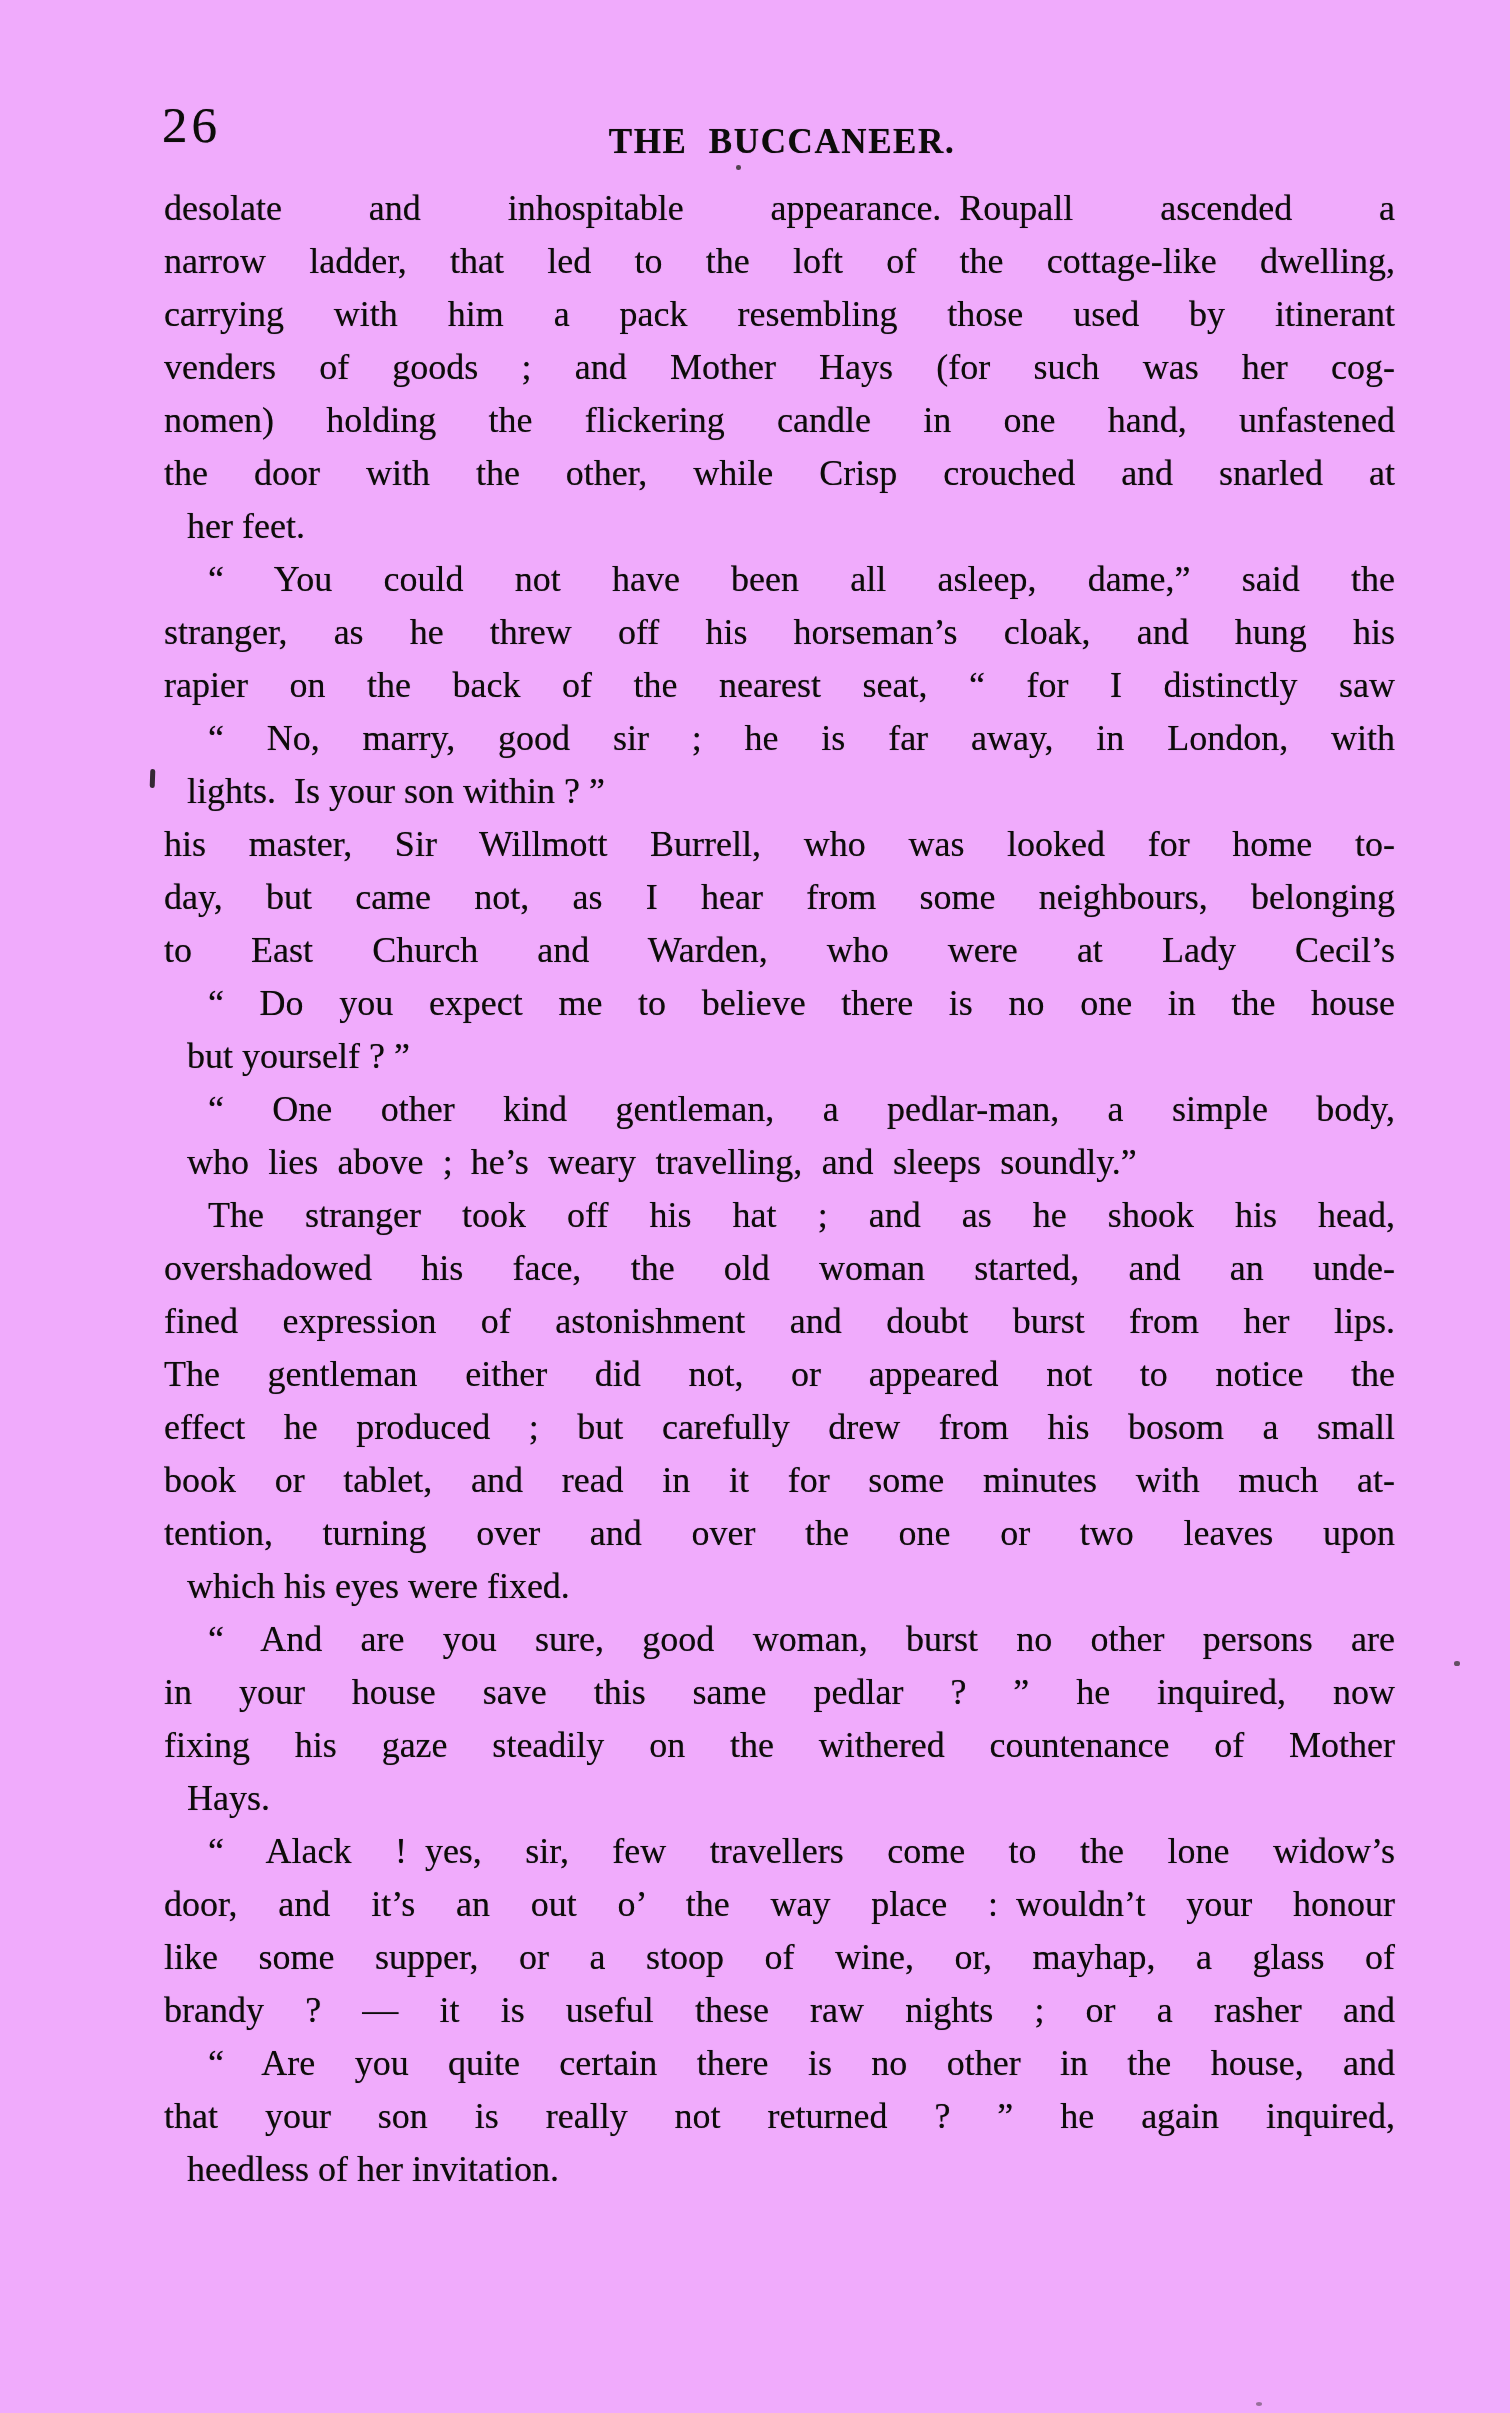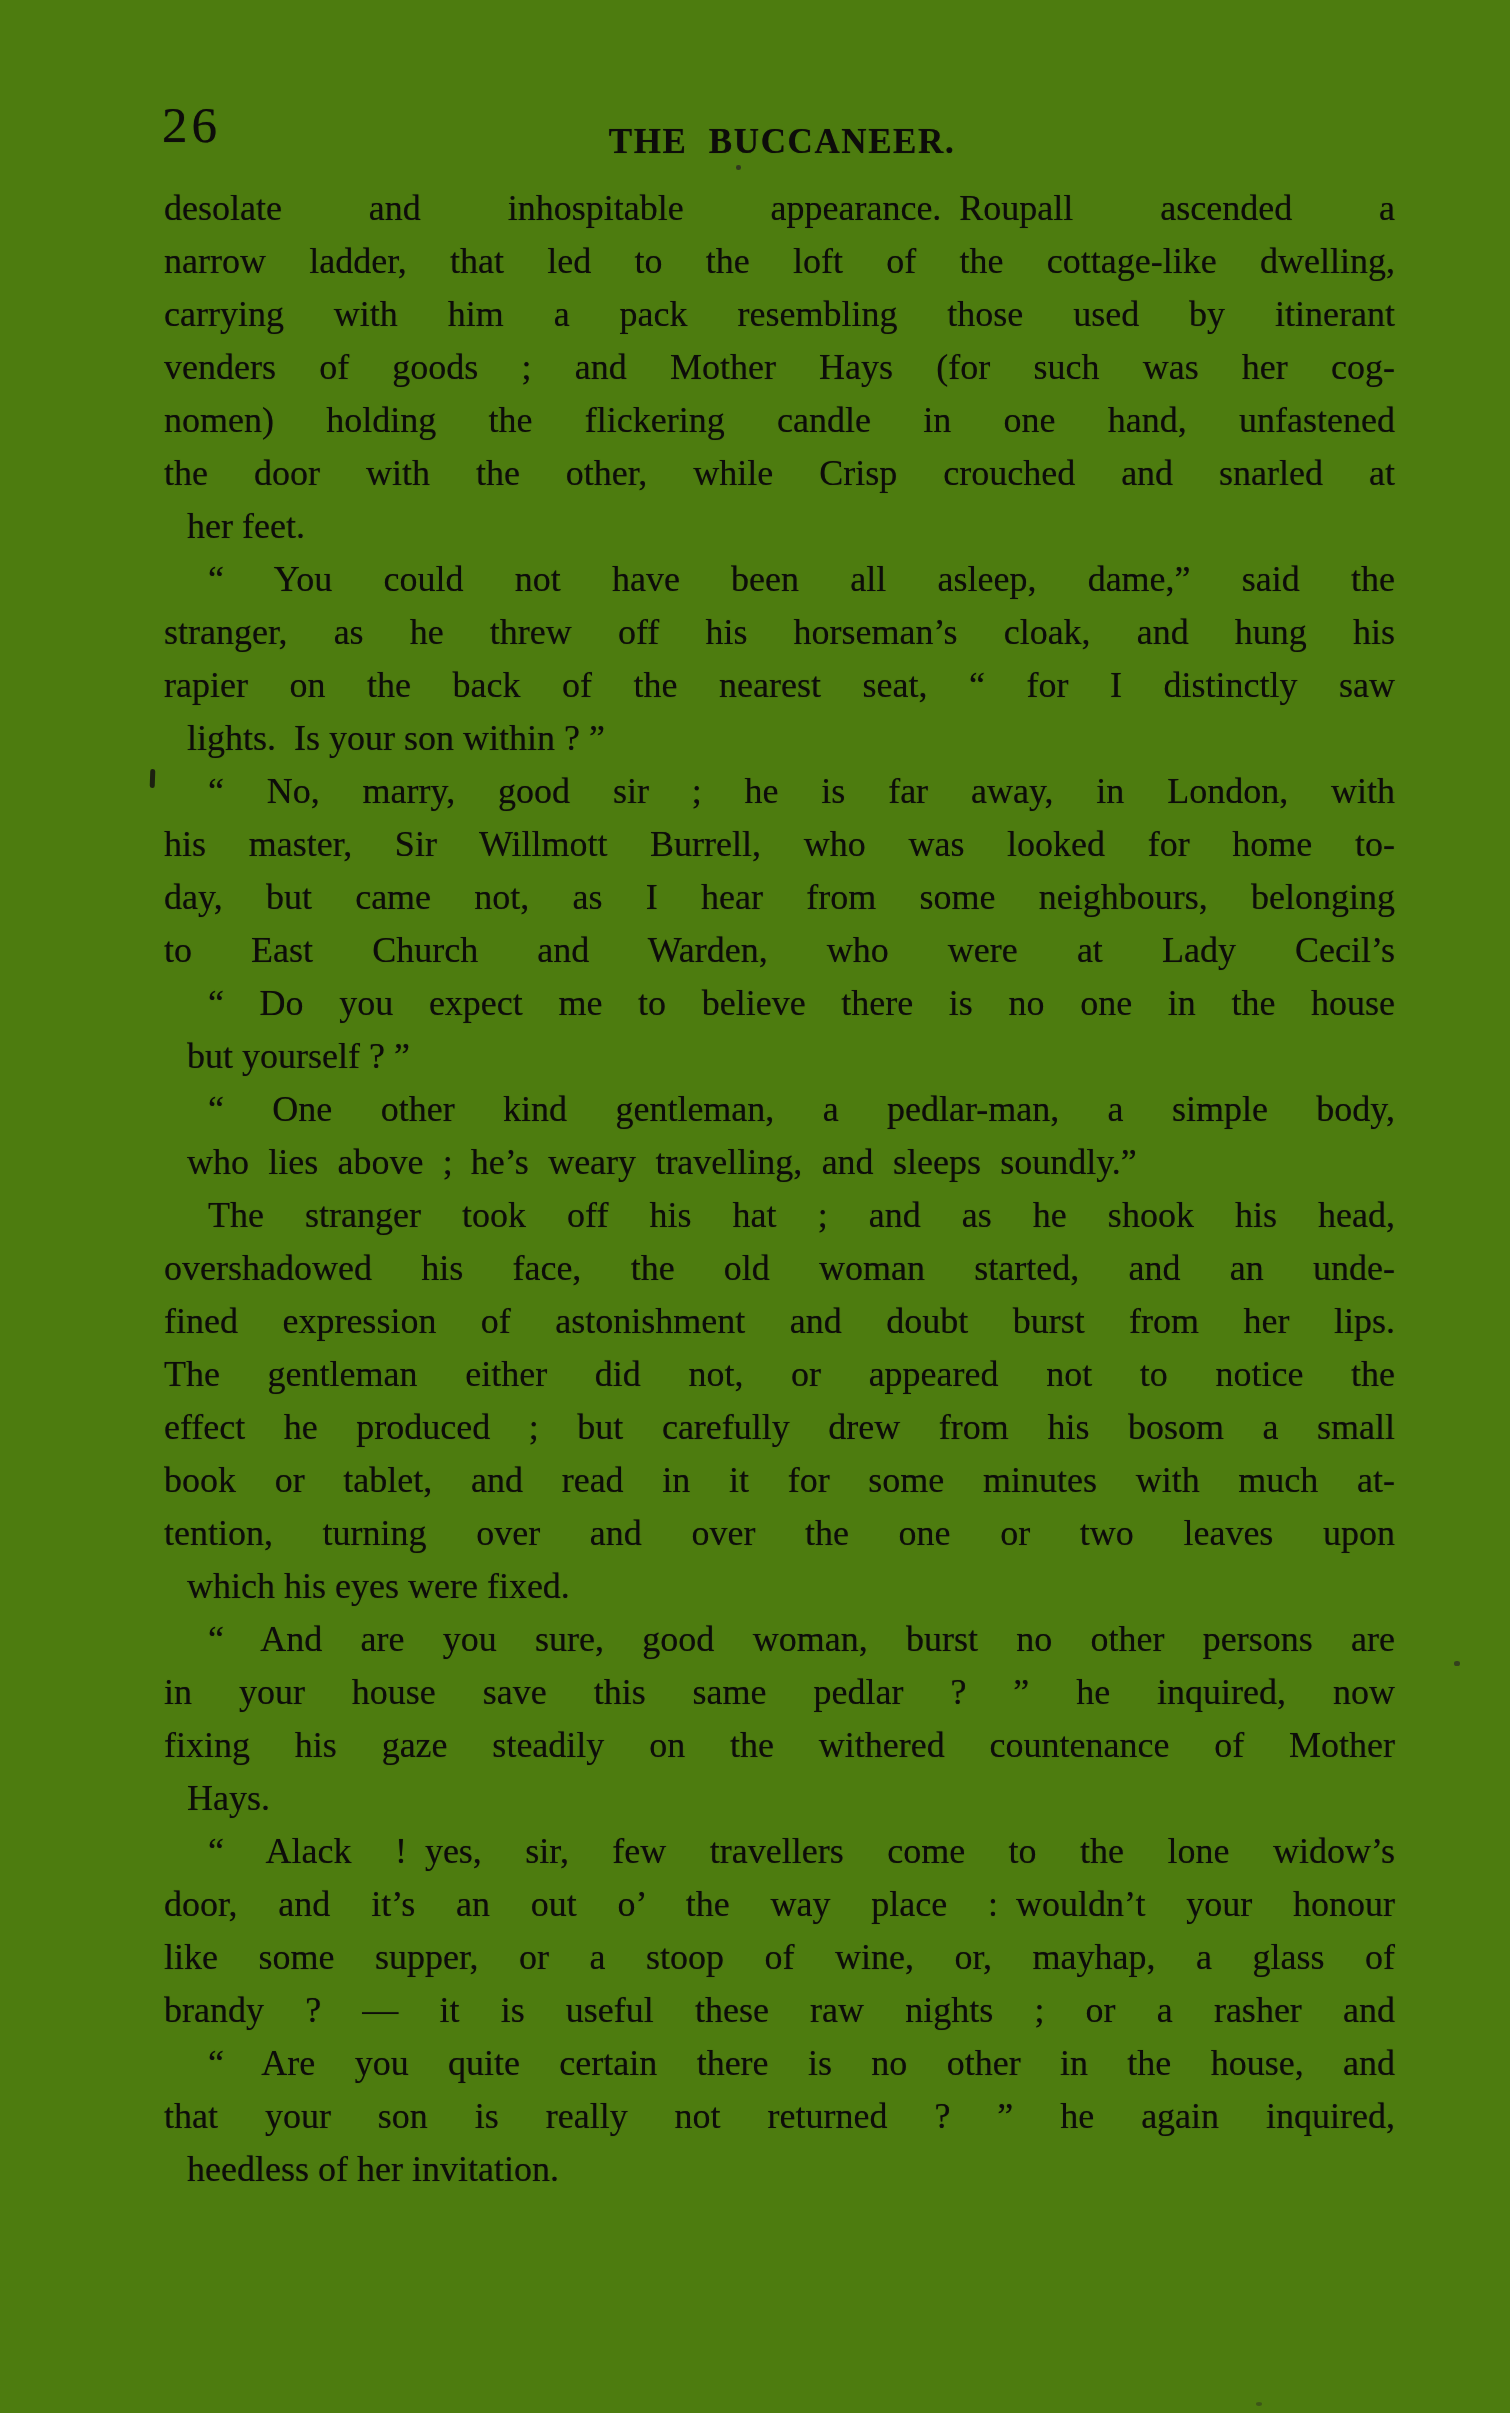--- a/index.html
+++ b/index.html
@@ -4,21 +4,21 @@
 <style>
   html, body {
     margin: 0;
     padding: 0;
     background: #ffffff;
   }
   .page {
     position: relative;
     width: 1510px;
     height: 2413px;
-    background: #4d7c0f;
+    background: #f0abfc;
     font-family: "Liberation Serif", "DejaVu Serif", serif;
     color: #0d0c0a;
     overflow: hidden;
   }
   .pagenum {
     position: absolute;
     left: 162px;
     top: 100px;
     font-size: 51px;
     line-height: 1;
@@ -96,22 +96,22 @@
       <div class="line">desolate and inhospitable appearance. Roupall ascended a</div>
       <div class="line">narrow ladder, that led to the loft of the cottage-like dwelling,</div>
       <div class="line">carrying with him a pack resembling those used by itinerant</div>
       <div class="line">venders of goods ; and Mother Hays (for such was her cog-</div>
       <div class="line">nomen) holding the flickering candle in one hand, unfastened</div>
       <div class="line">the door with the other, while Crisp crouched and snarled at</div>
       <div class="line last">her feet.</div>
       <div class="line indent">“ You could not have been all asleep, dame,” said the</div>
       <div class="line">stranger, as he threw off his horseman’s cloak, and hung his</div>
       <div class="line">rapier on the back of the nearest seat, “ for I distinctly saw</div>
+      <div class="line indent">“ No, marry, good sir ; he is far away, in London, with</div>
       <div class="line last">lights. Is your son within ? ”</div>
-      <div class="line indent">“ No, marry, good sir ; he is far away, in London, with</div>
       <div class="line">his master, Sir Willmott Burrell, who was looked for home to-</div>
       <div class="line">day, but came not, as I hear from some neighbours, belonging</div>
       <div class="line">to East Church and Warden, who were at Lady Cecil’s</div>
       <div class="line indent">“ Do you expect me to believe there is no one in the house</div>
       <div class="line last">but yourself ? ”</div>
       <div class="line indent">“ One other kind gentleman, a pedlar-man, a simple body,</div>
       <div class="line last spread">who lies above ; he’s weary travelling, and sleeps soundly.”</div>
       <div class="line indent">The stranger took off his hat ; and as he shook his head,</div>
       <div class="line">overshadowed his face, the old woman started, and an unde-</div>
       <div class="line">fined expression of astonishment and doubt burst from her lips.</div>

